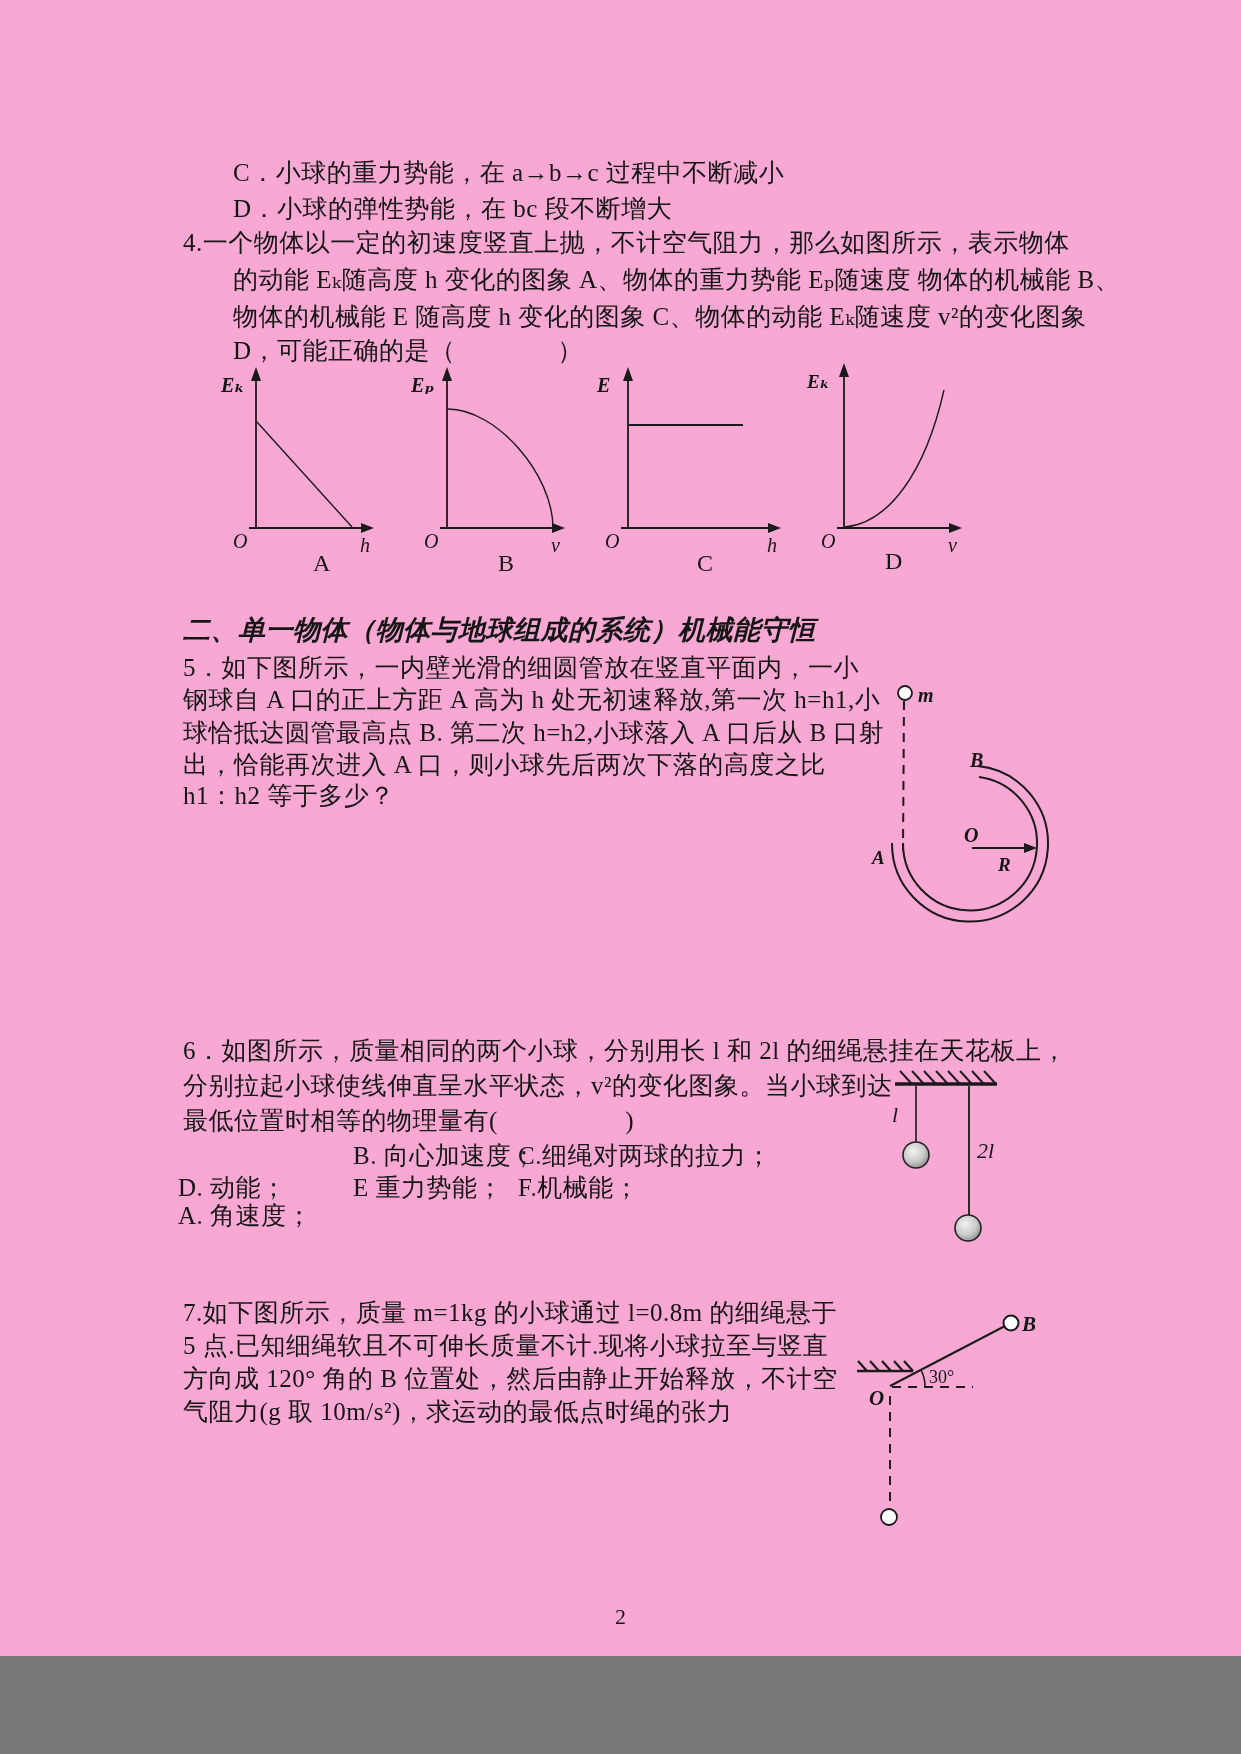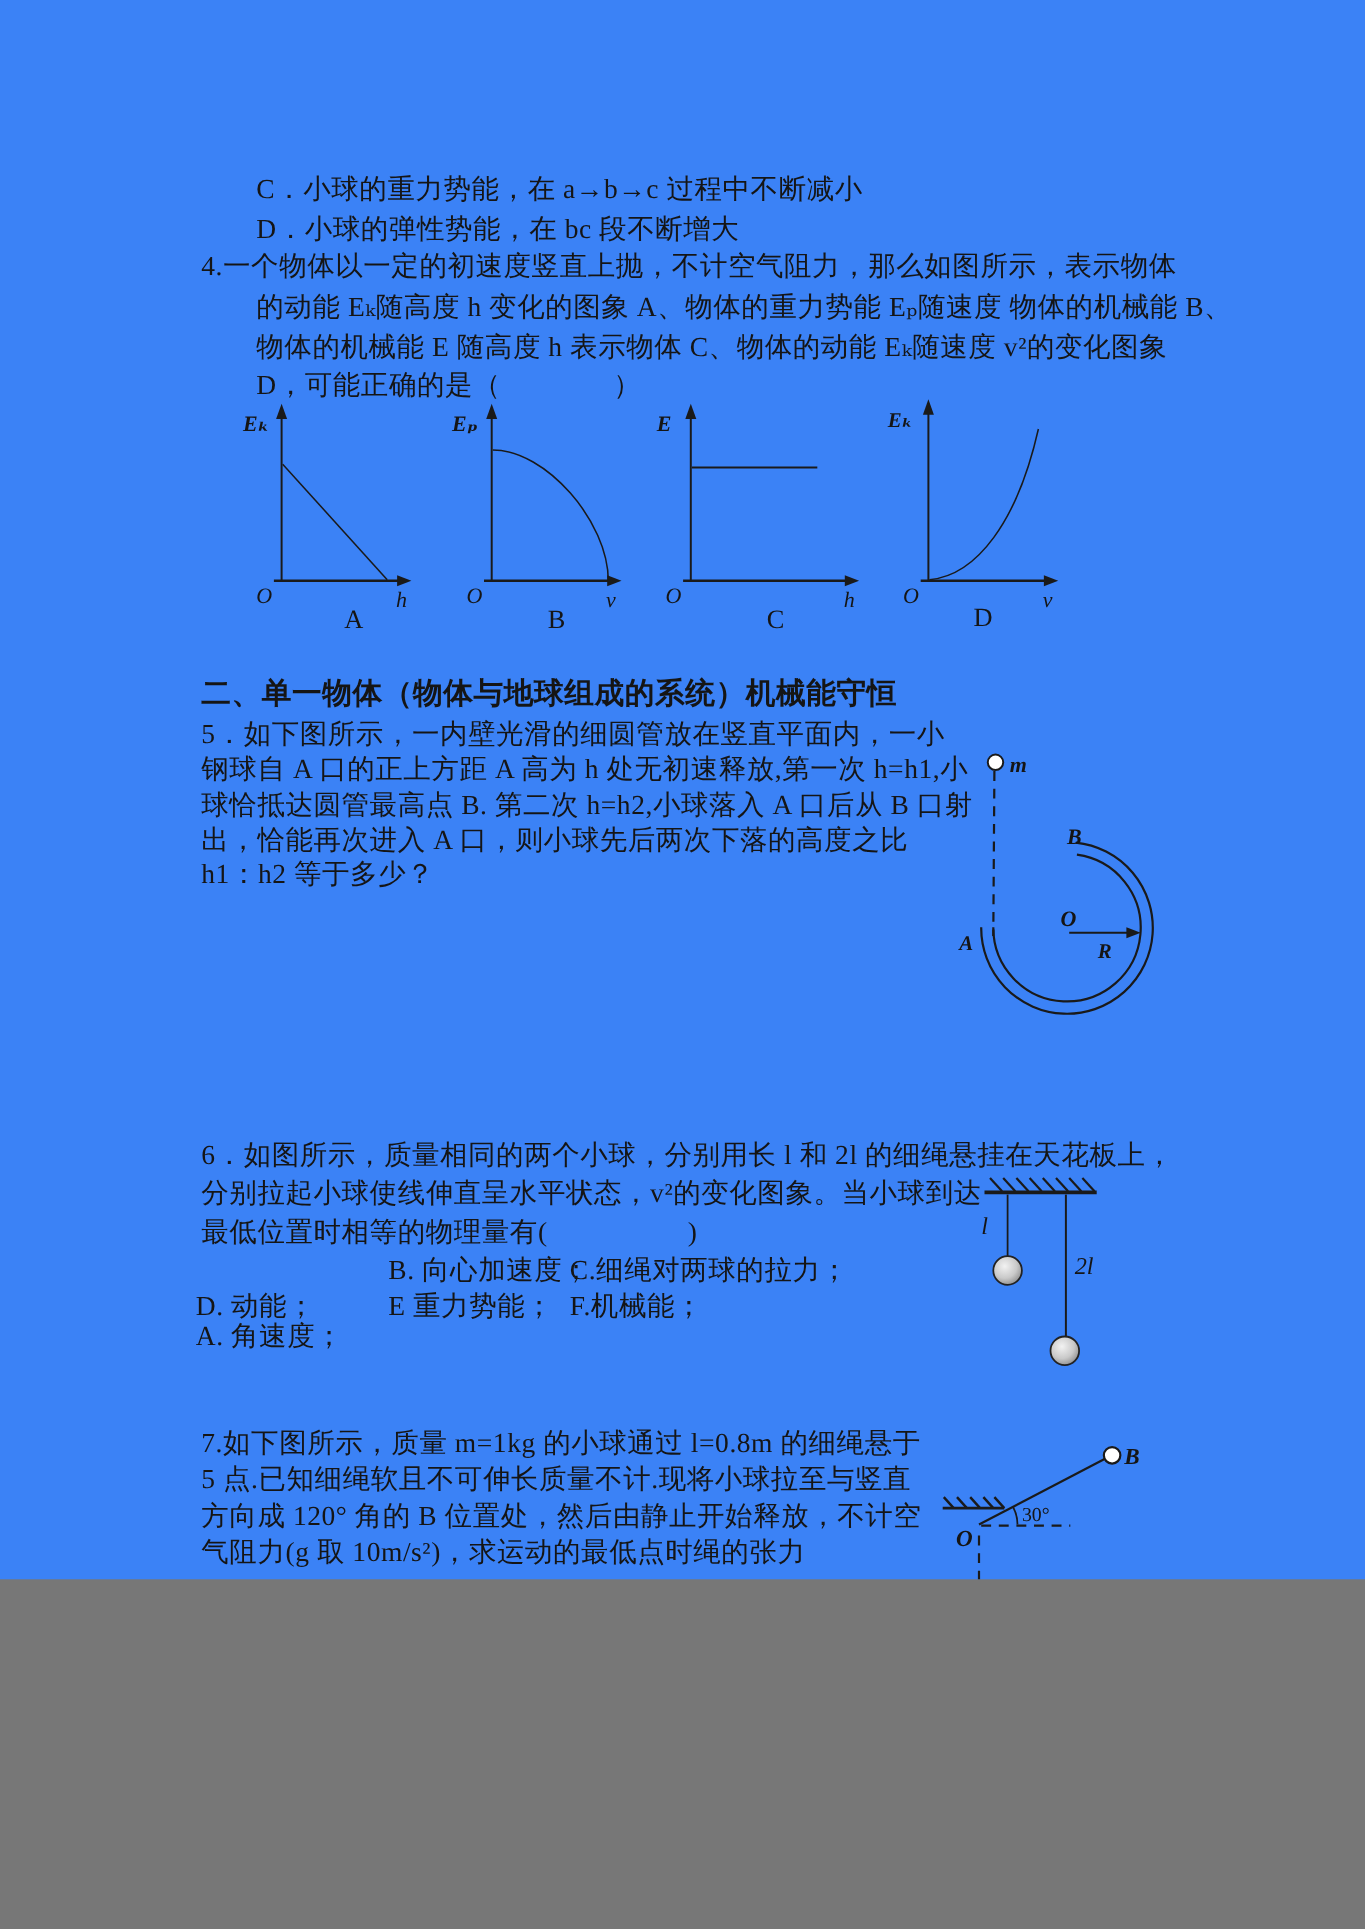--- a/index.html
+++ b/index.html
@@ -1,43 +1,43 @@
 <!DOCTYPE html>
 <html><head>
 <meta charset="utf-8">
 <style>
   html,body{margin:0;padding:0;background:#777;}
   .page{
-    position:relative;width:1241px;height:1436px;margin:0 auto;
-    background:#3b82f6;color:#151515;
+    position:relative;width:1241px;height:1656px;margin:0 auto;
+    background:#f9a8d4;color:#151515;
     font-family:"Liberation Serif","DejaVu Serif",serif;
     overflow:hidden;
   }
   .t{position:absolute;white-space:nowrap;font-size:25px;line-height:33px;letter-spacing:.5px;}
   .heading{
     font-family:"Liberation Sans","DejaVu Sans",sans-serif;
-    font-weight:bold;font-size:27px;line-height:34px;letter-spacing:.5px;
+    font-weight:bold;font-size:27px;line-height:34px;letter-spacing:.5px;font-style:italic;
   }
   .pagenum{position:absolute;left:0;width:100%;text-align:center;font-size:22px;}
   svg{position:absolute;overflow:visible;}
   svg text{font-family:"Liberation Serif","DejaVu Serif",serif;fill:#151515;}
   .it{font-style:italic;}
   .diagram-stroke{stroke:#1a1a1a;fill:none;}
 </style>
 </head>
 <body>
 
 <div class="page">
 
   <div class="t" style="top:156px;left:233px">C．小球的重力势能，在 a→b→c 过程中不断减小</div>
   <div class="t" style="top:192px;left:233px">D．小球的弹性势能，在 bc 段不断增大</div>
 
   <div class="t" style="top:226px;left:183px">4.一个物体以一定的初速度竖直上抛，不计空气阻力，那么如图所示，表示物体</div>
   <div class="t" style="top:263px;left:233px">的动能 Eₖ随高度 h 变化的图象 A、物体的重力势能 Eₚ随速度 物体的机械能 B、</div>
-  <div class="t" style="top:300px;left:233px">物体的机械能 E 随高度 h 表示物体 C、物体的动能 Eₖ随速度 v²的变化图象</div>
+  <div class="t" style="top:300px;left:233px">物体的机械能 E 随高度 h 变化的图象 C、物体的动能 Eₖ随速度 v²的变化图象</div>
   <div class="t" style="top:334px;left:233px">D，可能正确的是（　　　　）</div>
 
   <svg style="left:215px;top:362px" width="170" height="215">
     <line class="diagram-stroke" x1="41" y1="14" x2="41" y2="167" stroke-width="1.8"></line>
     <polygon points="41,5 36,19 46,19" fill="#1a1a1a"></polygon>
     <line class="diagram-stroke" x1="34" y1="166" x2="150" y2="166" stroke-width="2.2"></line>
     <polygon points="159,166 146,161 146,171" fill="#1a1a1a"></polygon>
     <line class="diagram-stroke" x1="42" y1="60" x2="137" y2="165" stroke-width="1.4"></line>
     <text x="6" y="30" class="it" font-size="20" font-weight="bold">Eₖ</text>
     <text x="18" y="186" class="it" font-size="20">O</text>

